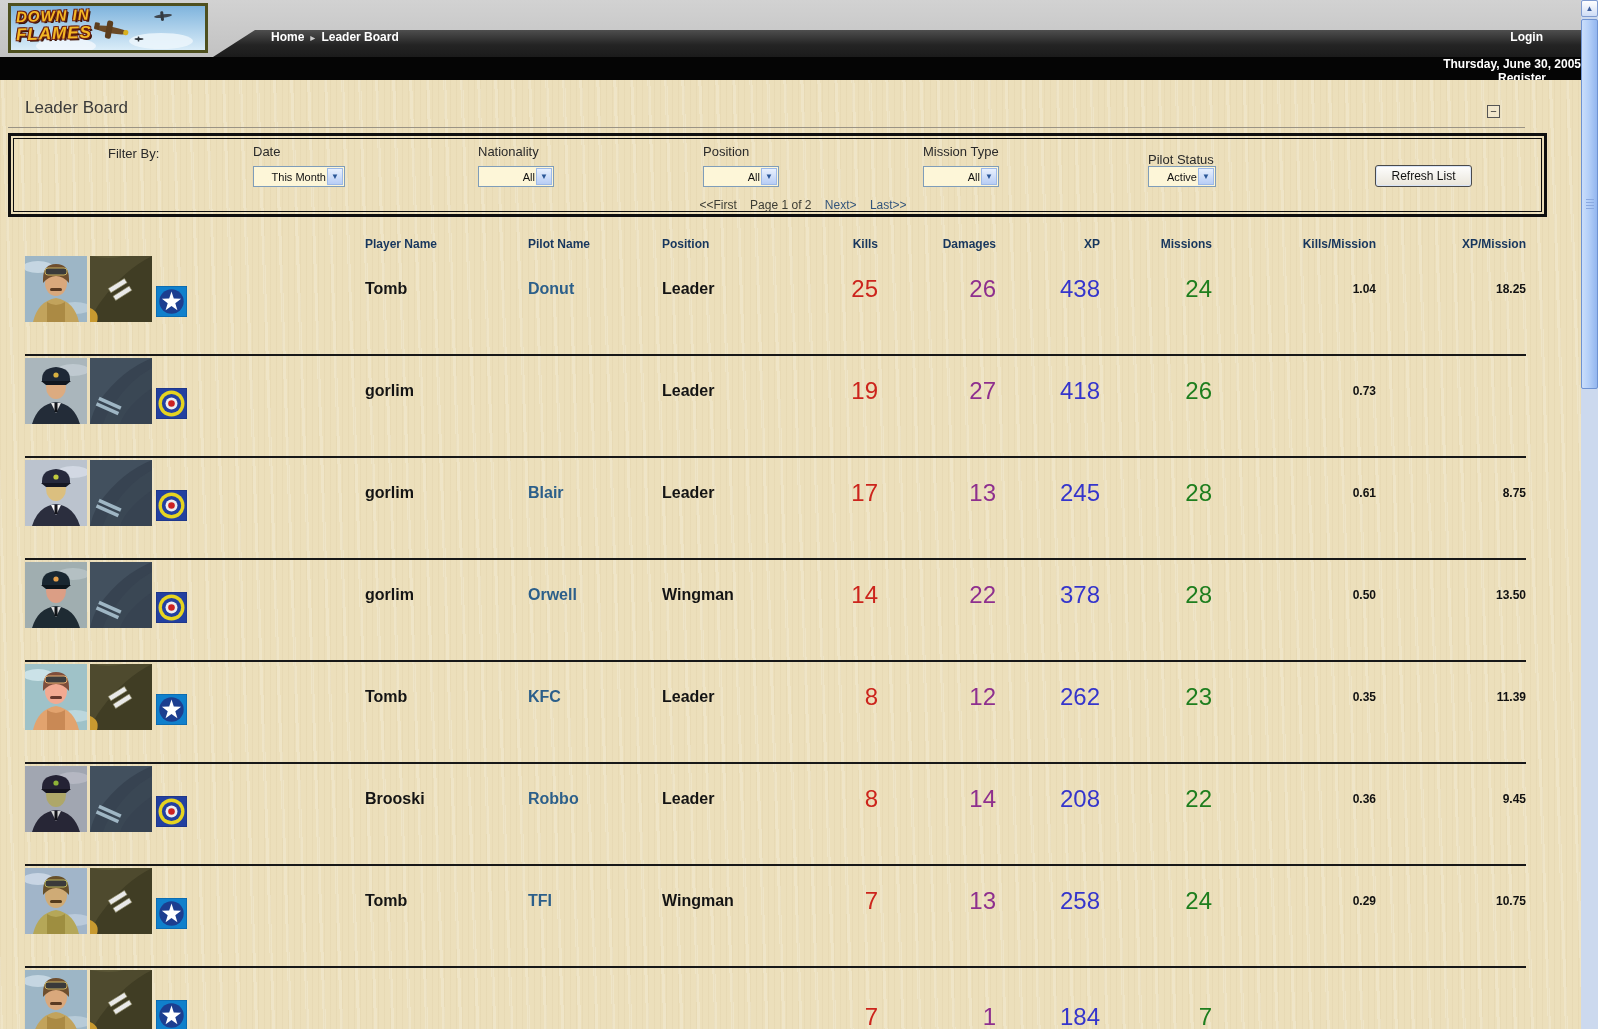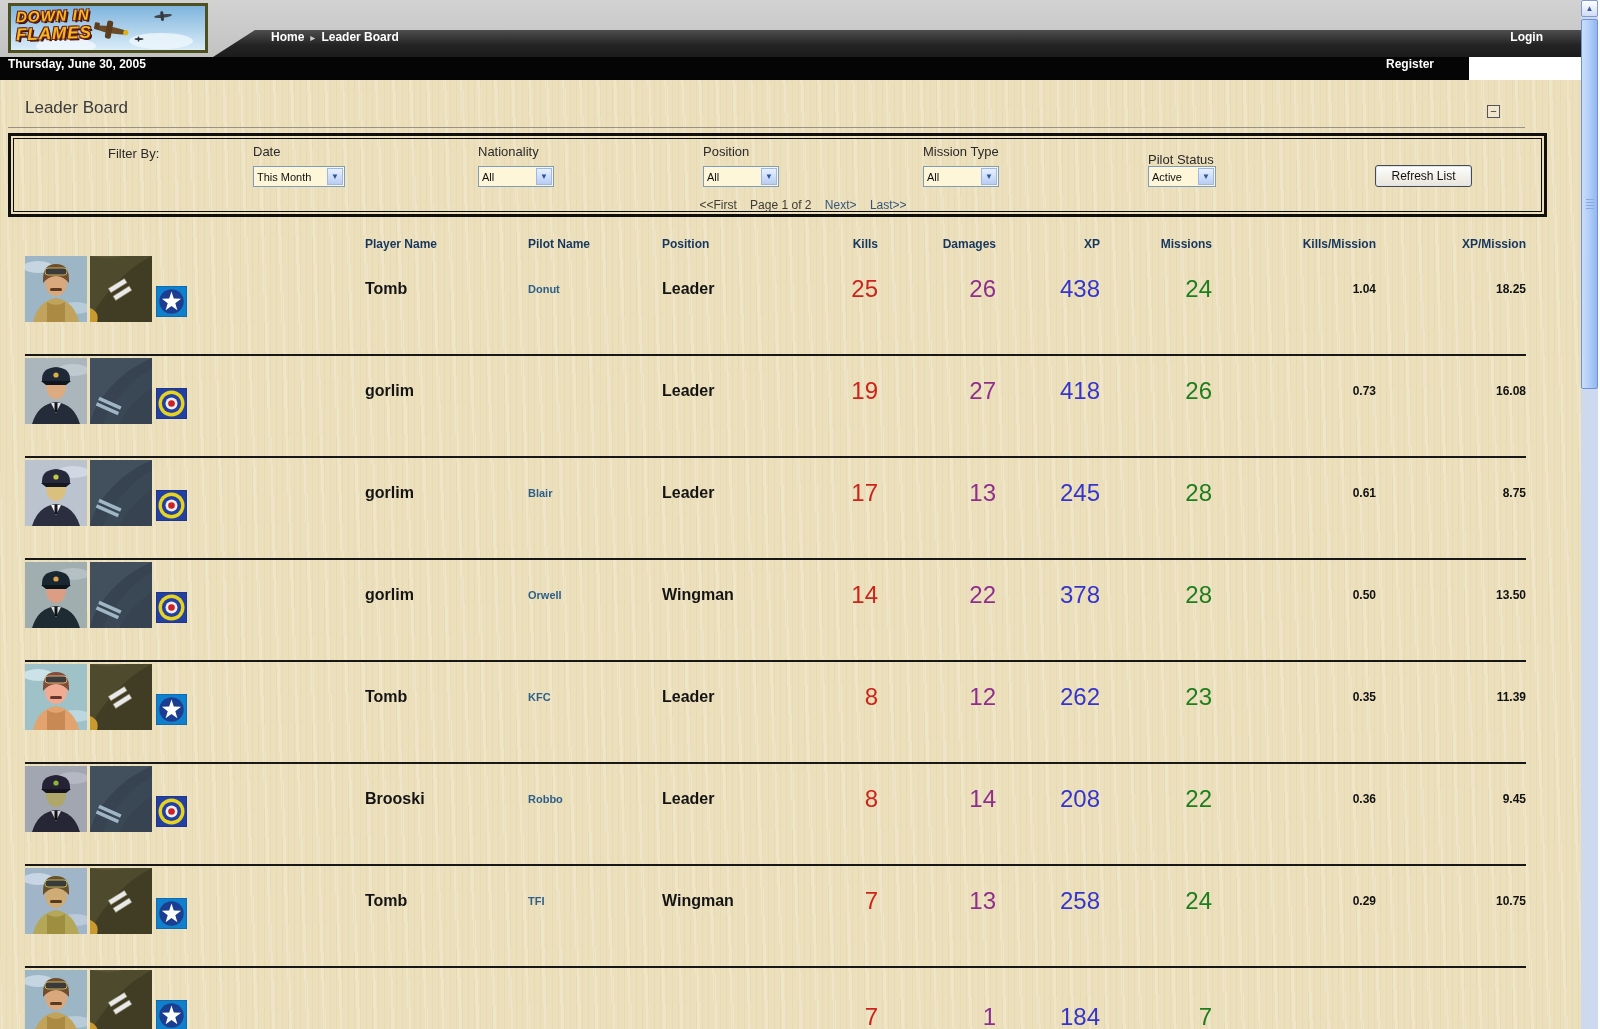--- a/index.html
+++ b/index.html
@@ -21,23 +21,23 @@
   .logo-t2 { font-size:17px; }
 
   .nav-band { position:absolute; left:213px; top:30px; width:1368px; height:27px;
     background:linear-gradient(#4e4e4e,#242424 55%,#1b1b1b);
     clip-path:polygon(42px 0, 100% 0, 100% 100%, 0 100%);
     display:flex; align-items:flex-start; color:#ffffff; font-size:12px; font-weight:bold; }
   .breadcrumb { margin-left:58px; display:flex; align-items:center; gap:6px; }
   .crumb-sep { color:#cccccc; font-size:10px; }
   .nav-login { margin-left:auto; margin-right:38px; }
 
-  .date-bar { position:absolute; left:0; top:57px; width:1469px; height:23px;
+  .date-bar { position:absolute; left:0; top:57px; width:1581px; height:23px;
     background:#050505; color:#ffffff; font-size:12px; font-weight:bold;
-    display:flex; align-items:flex-start; }
+    display:flex; align-items:flex-end;flex-direction:column; }
   .date-text { margin-left:8px; }
   .register { margin-left:auto; margin-right:35px; }
 
   
   .content { position:absolute; left:0; top:80px; width:1581px; height:949px;
     background-color:#ecdfbb;
     background-image:
       repeating-linear-gradient(90deg, rgba(150,120,60,0.05) 0 1px, rgba(0,0,0,0) 1px 6px),
       repeating-linear-gradient(88deg, rgba(255,255,255,0.18) 0 3px, rgba(0,0,0,0) 3px 17px);
   }
@@ -48,21 +48,21 @@
   .title-rule { position:absolute; left:8px; top:47px; width:1517px; height:0;
     border-top:1px solid #9a9384; }
 
   
   .filter-box { position:absolute; left:8px; top:53px; width:1539px; height:84px;
     border:3px solid #101010; }
   .filter-inner { position:absolute; inset:2px; border:1px solid #101010; }
   .flabel { position:absolute; font-size:13px; color:#2a2a2a; }
   .xpselect { position:absolute; height:21px; border:1px solid #7f9db9;
     background:#fdf6d8; display:flex; align-items:center; font-size:11px; color:#111;
-    cursor:default; }
+    cursor:default;text-align:right; }
   .xpsel-text { flex:1; padding-left:3px; white-space:nowrap; overflow:hidden; }
   .xpsel-btn { width:16px; height:17px; margin:1px; border:1px solid #9db9e8;
     background:linear-gradient(#e8f0fd,#b8cdf5); color:#2b5797; font-size:8px;
     display:flex; align-items:center; justify-content:center; }
   .xpbtn { position:absolute; left:1364px; top:29px; width:97px; height:22px;
     border:1px solid #4a4a4a; border-radius:3px;
     background:linear-gradient(#fefefe,#e9e5da); font-size:12px; color:#111;
     font-family:"Liberation Sans",sans-serif; cursor:pointer;
     box-shadow:inset 0 0 0 1px #d8e4f8; }
   .pager { position:absolute; left:552px; top:62px; width:480px; text-align:center;
@@ -82,21 +82,21 @@
   .c-pilot  { left:503px; width:134px; }
   .c-pos    { left:637px; width:130px; }
   .c-kills  { left:767px; width:86px;  justify-content:flex-end; }
   .c-dmg    { left:853px; width:118px; justify-content:flex-end; }
   .c-xp     { left:971px; width:104px; justify-content:flex-end; }
   .c-mis    { left:1075px; width:112px; justify-content:flex-end; }
   .c-kpm    { left:1187px; width:164px; justify-content:flex-end; }
   .c-xpm    { left:1351px; width:150px; justify-content:flex-end; }
 
   .name { font-size:16px; font-weight:bold; color:#141414; }
-  .pilot-link { font-size:11px; font-weight:bold; color:#2c5f8a; cursor:pointer; }
+  .pilot-link { font-size:16px; font-weight:bold; color:#2c5f8a; cursor:pointer; }
   .num { font-size:24px; font-weight:normal; }
   .kills-num { color:#cc241c; }
   .dmg-num   { color:#8e2f8e; }
   .xp-num    { color:#3535cc; }
   .mis-num   { color:#1e7e1e; }
   .ratio { font-size:12px; font-weight:bold; color:#111; }
 
   .imgs { position:absolute; left:0; top:2px; display:flex; align-items:flex-start; }
   .portrait, .shoulder { width:62px; height:66px; overflow:hidden; }
   .portrait { margin-right:3px; }
@@ -345,23 +345,20 @@
           </div>
     <div class="cell c-xp">
             <span class="num xp-num">418</span>
           </div>
     <div class="cell c-mis">
             <span class="num mis-num">26</span>
           </div>
     <div class="cell c-kpm">
             <span class="ratio">0.73</span>
           </div>
-    <div class="cell c-xpm">
-            <span class="ratio">16.08</span>
-          </div>
   </div>
         <div class="row">
     <div class="imgs">
       <div class="portrait" style="filter: hue-rotate(18deg) brightness(1.08);">
               <svg viewBox="0 0 62 66" xmlns="http://www.w3.org/2000/svg">
     <rect width="62" height="66" fill="#aab6bc"></rect>
     <ellipse cx="48" cy="12" rx="16" ry="6" fill="#c4ced4" opacity="0.8"></ellipse>
     <path d="M7 66 Q13 46 31 44 Q49 46 55 66 Z" fill="#232c38"></path>
     <path d="M26 45 L31 55 L36 45 Z" fill="#e8e8e8"></path>
     <rect x="29.5" y="45" width="3" height="9" fill="#101318"></rect>

